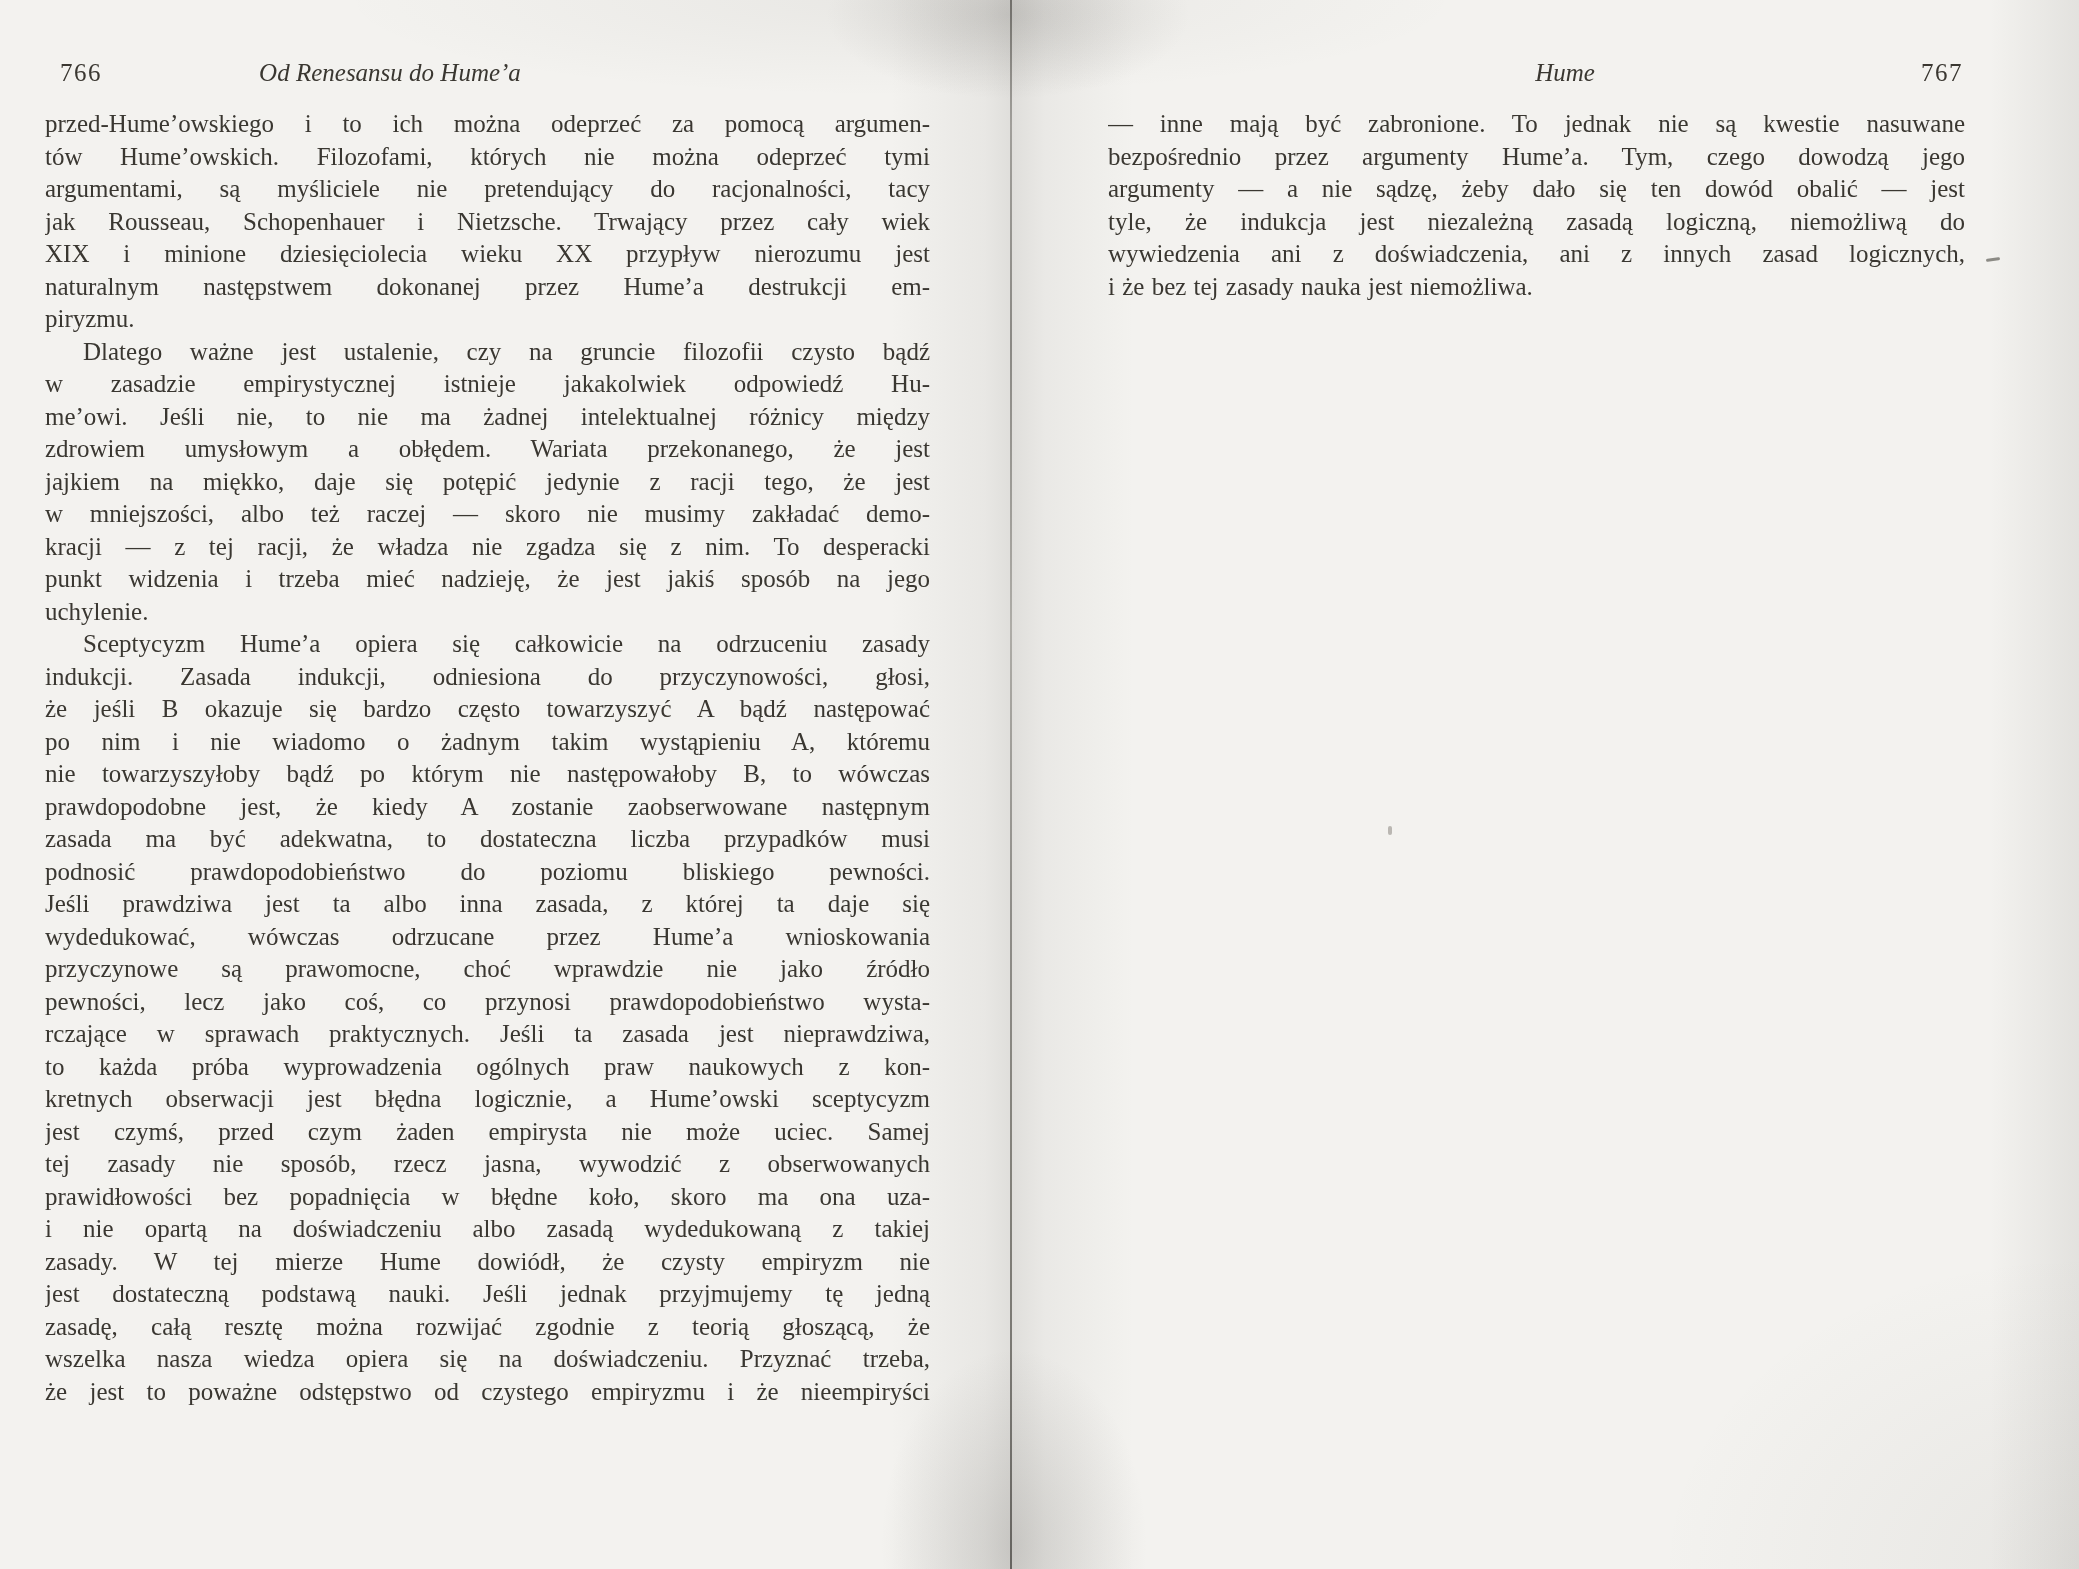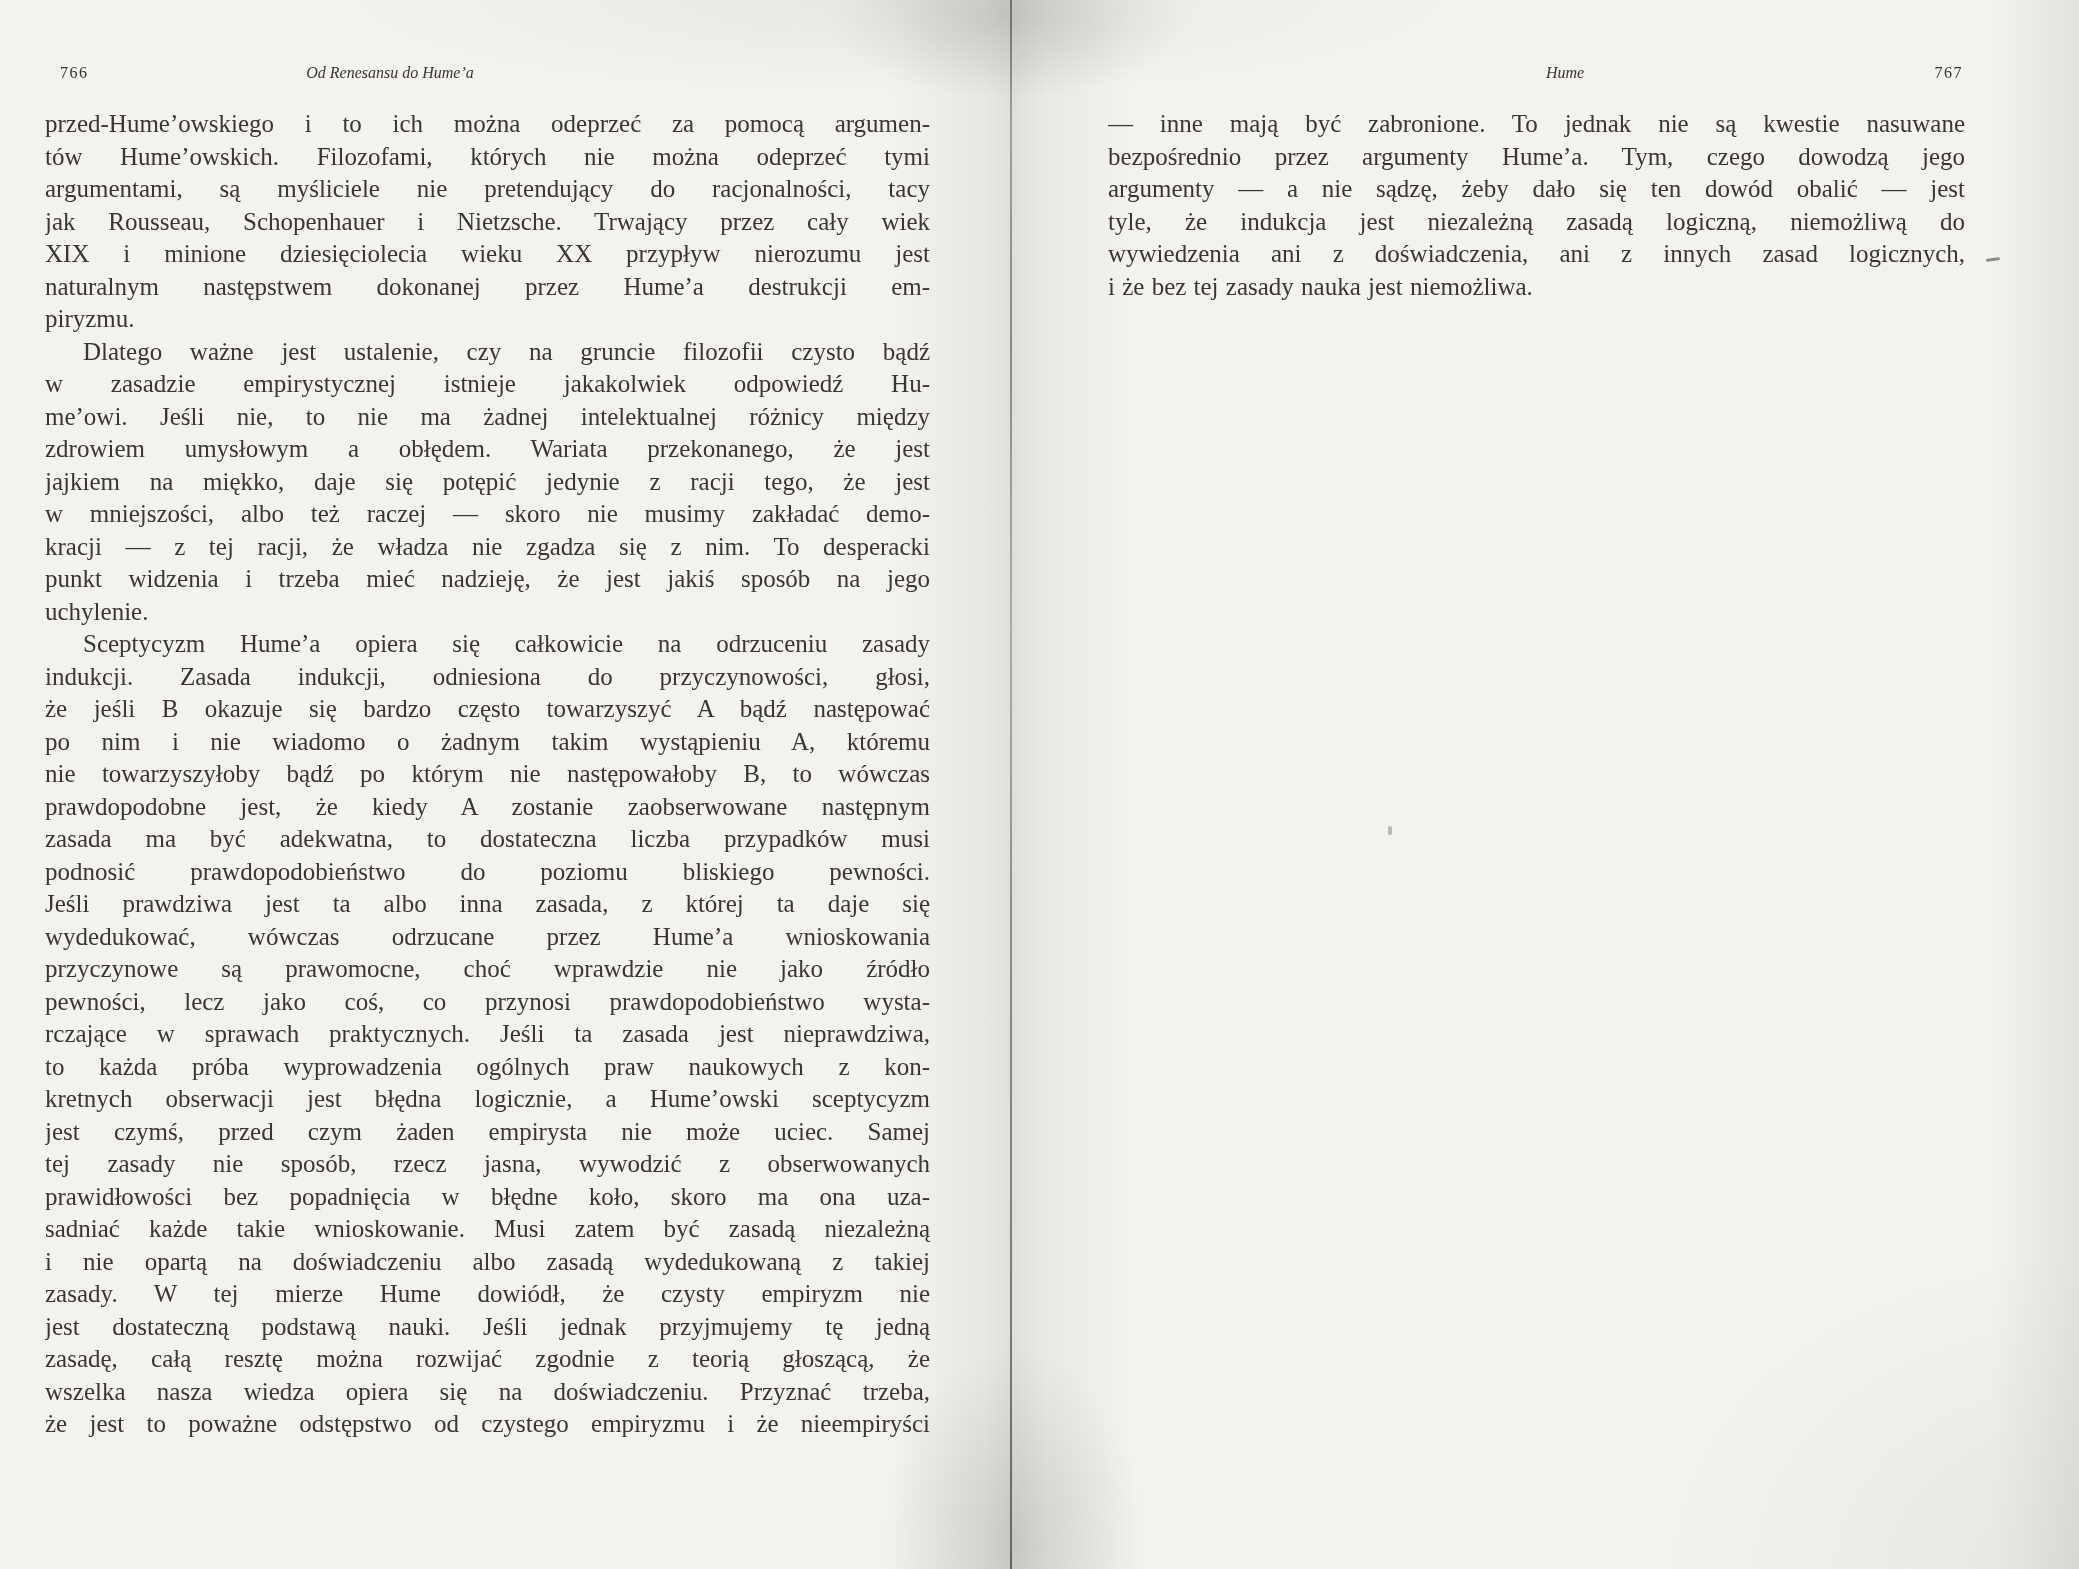--- a/index.html
+++ b/index.html
@@ -30,21 +30,21 @@
     background: linear-gradient(180deg,
       #56544f 0%, #8b8984 8%, #6e6c67 22%, #9d9b95 40%,
       #74726d 58%, #636159 75%, #55534e 90%, #45433f 100%);
     opacity: 0.75;
   }
   .page { position: absolute; top: 0; height: 100%; }
   .page-left  { left: 45px;   width: 885px; }
   .page-right { left: 1108px; width: 857px; }
 
   .pghead { position: absolute; top: 58px; left: 0; width: 100%; height: 32px;
-            font-size: 16px; line-height: 30px; }
+            font-size: 25px; line-height: 30px; }
   .pagenum { position: absolute; top: 0; letter-spacing: 1.5px; }
   .pn-left  { left: 15px; }
   .pn-right { right: 2px; }
   .running  { position: absolute; top: 0; font-style: italic; white-space: nowrap; }
   .run-left  { left: 345px; transform: translateX(-50%); }
   .run-right { left: 457px; transform: translateX(-50%); }
 
   .pgbody { position: absolute; top: 108px; left: 0; width: 100%; }
   .line {
     height: 32.5px; line-height: 32.5px;
@@ -103,21 +103,20 @@
         <div class="line">Jeśli prawdziwa jest ta albo inna zasada, z której ta daje się</div>
         <div class="line">wydedukować, wówczas odrzucane przez Hume’a wnioskowania</div>
         <div class="line">przyczynowe są prawomocne, choć wprawdzie nie jako źródło</div>
         <div class="line">pewności, lecz jako coś, co przynosi prawdopodobieństwo wysta-</div>
         <div class="line">rczające w sprawach praktycznych. Jeśli ta zasada jest nieprawdziwa,</div>
         <div class="line">to każda próba wyprowadzenia ogólnych praw naukowych z kon-</div>
         <div class="line">kretnych obserwacji jest błędna logicznie, a Hume’owski sceptycyzm</div>
         <div class="line">jest czymś, przed czym żaden empirysta nie może uciec. Samej</div>
         <div class="line">tej zasady nie sposób, rzecz jasna, wywodzić z obserwowanych</div>
         <div class="line">prawidłowości bez popadnięcia w błędne koło, skoro ma ona uza-</div>
-        <div class="line">sadniać każde takie wnioskowanie. Musi zatem być zasadą niezależną</div>
         <div class="line">i nie opartą na doświadczeniu albo zasadą wydedukowaną z takiej</div>
         <div class="line">zasady. W tej mierze Hume dowiódł, że czysty empiryzm nie</div>
         <div class="line">jest dostateczną podstawą nauki. Jeśli jednak przyjmujemy tę jedną</div>
         <div class="line">zasadę, całą resztę można rozwijać zgodnie z teorią głoszącą, że</div>
         <div class="line">wszelka nasza wiedza opiera się na doświadczeniu. Przyznać trzeba,</div>
         <div class="line">że jest to poważne odstępstwo od czystego empiryzmu i że nieempiryści</div>
       </div>
   </section>
 
   <section class="page page-right">

